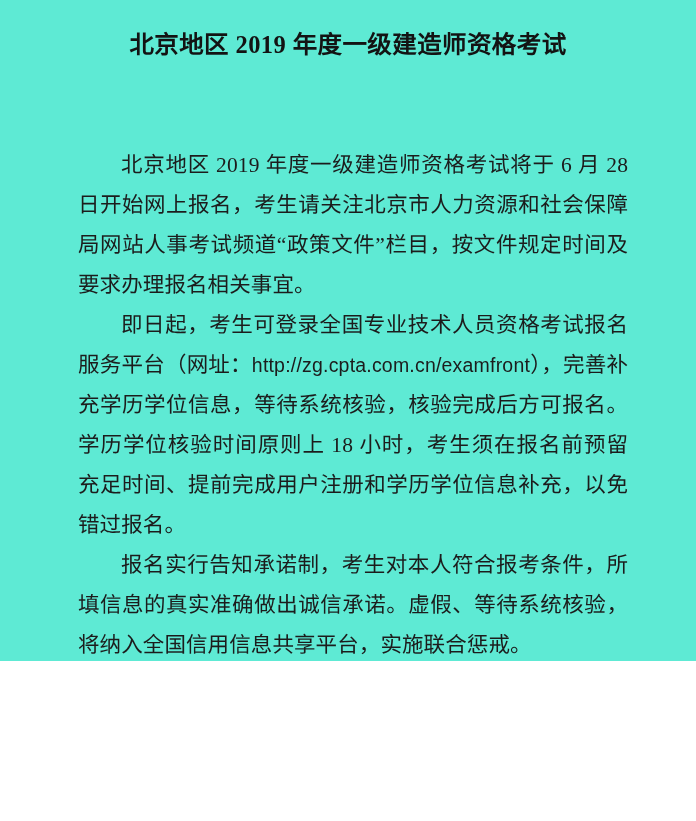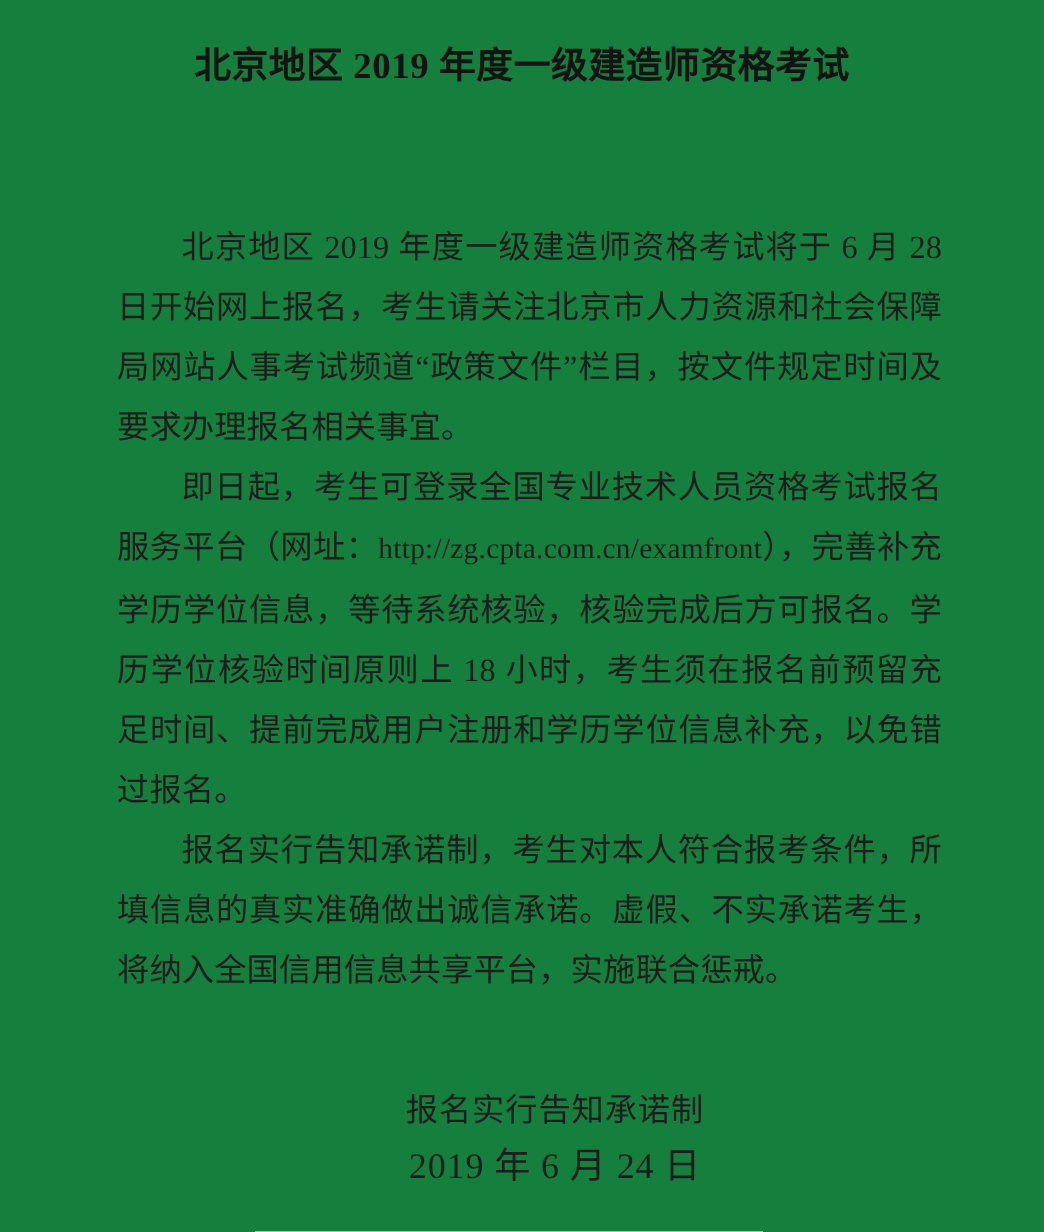--- a/index.html
+++ b/index.html
@@ -11,22 +11,22 @@
 
   body {
     font-family: "Liberation Serif", "DejaVu Serif", serif;
     color: #1a1a1a;
     -webkit-font-smoothing: antialiased;
   }
 
   #document-page {
     position: relative;
     width: 696px;
-    height: 821px;
-    background: #15803d;
+    height: 661px;
+    background: #5eead4;
     overflow: hidden;
     box-sizing: border-box;
   }
 
   
   .doc-title {
     position: absolute;
     left: 0;
     top: 24px;
     width: 696px;
@@ -60,21 +60,21 @@
     margin: 0;
     color: #1c1c1c;
     letter-spacing: 0.1px;
   }
 
   .doc-para + .doc-para {
     margin-top: 0;
   }
 
   .doc-url {
-    font-family: Liberation Serif, serif;
+    font-family: Liberation Sans, sans-serif;
     font-size: 19.5px;
     letter-spacing: 0.2px;
   }
 
   
   .doc-signature {
     position: absolute;
     left: 0;
     top: 722px;
     width: 696px;
@@ -108,21 +108,21 @@
   <div class="doc-title">
     <span class="doc-title-line">北京地区 2019 年度一级建造师资格考试</span>
   </div>
 
   <div class="doc-body">
 
     <p class="doc-para">北京地区 2019 年度一级建造师资格考试将于 6 月 28 日开始网上报名，考生请关注北京市人力资源和社会保障局网站人事考试频道“政策文件”栏目，按文件规定时间及要求办理报名相关事宜。</p>
 
     <p class="doc-para"><span>即日起，考生可登录全国专业技术人员资格考试报名服务平台（网址：</span><span class="doc-url">http://zg.cpta.com.cn/examfront</span><span>），完善补充学历学位信息，等待系统核验，核验完成后方可报名。学历学位核验时间原则上 18 小时，考生须在报名前预留充足时间、提前完成用户注册和学历学位信息补充，以免错过报名。</span></p>
 
-    <p class="doc-para">报名实行告知承诺制，考生对本人符合报考条件，所填信息的真实准确做出诚信承诺。虚假、不实承诺考生，将纳入全国信用信息共享平台，实施联合惩戒。</p>
+    <p class="doc-para">报名实行告知承诺制，考生对本人符合报考条件，所填信息的真实准确做出诚信承诺。虚假、等待系统核验，将纳入全国信用信息共享平台，实施联合惩戒。</p>
 
 
   </div>
 
   <div class="doc-signature">
     <span class="sign-org">报名实行告知承诺制</span>
     <span class="sign-date">2019 年 6 月 24 日</span>
   </div>
 
 </div>

